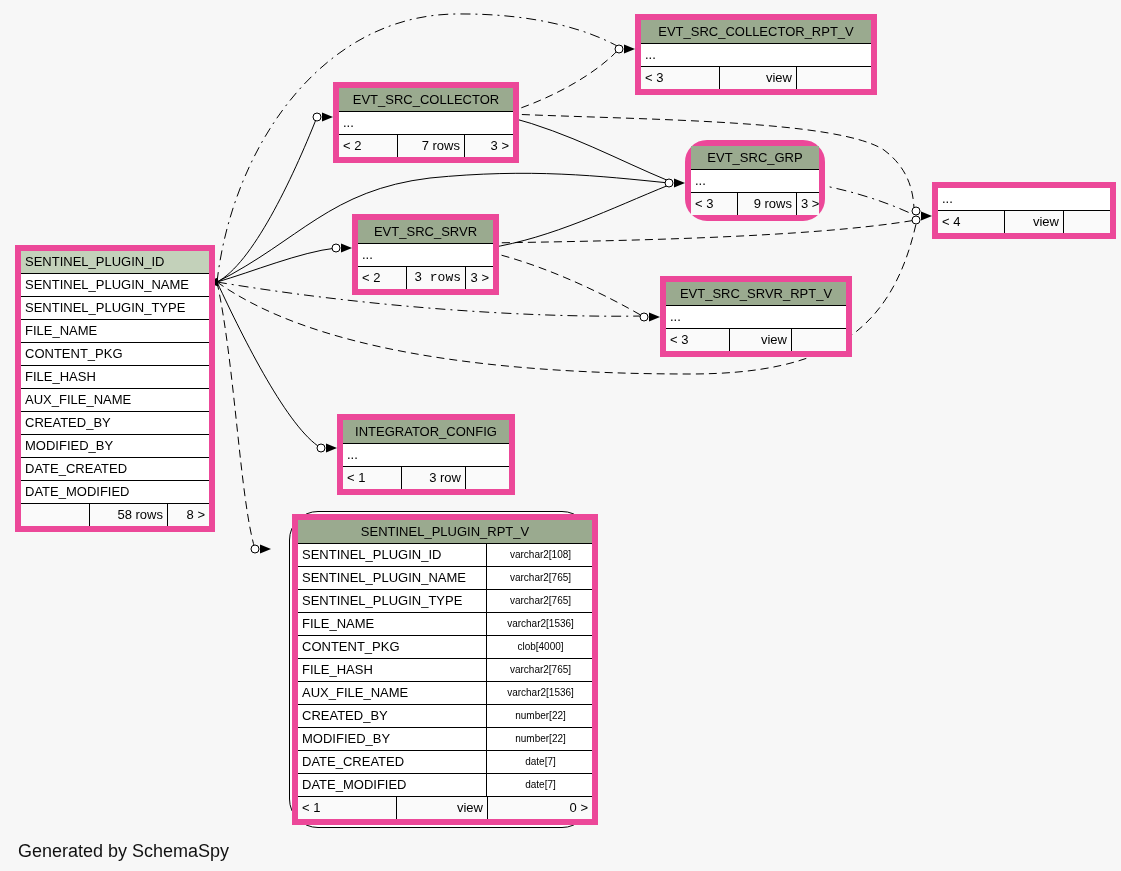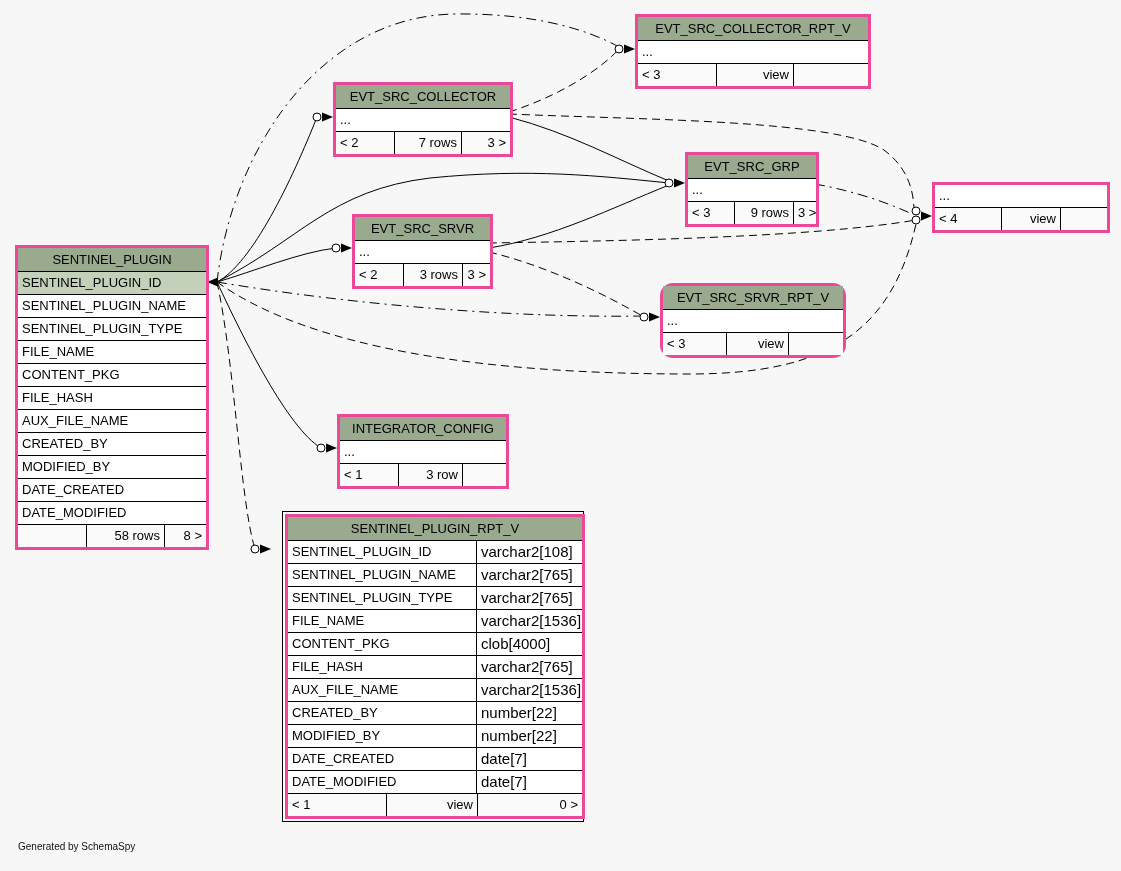--- a/index.html
+++ b/index.html
@@ -8,21 +8,21 @@
     background:#f7f7f7;
     font-family:"Liberation Sans","DejaVu Sans",sans-serif;
     color:#000;
   }
   #canvas { position:relative; width:1121px; height:871px; overflow:hidden; }
   #edges { position:absolute; left:0; top:0; z-index:1; pointer-events:none; }
 
   .tbl {
     position:absolute; z-index:2;
     background:#fff;
-    border:3px solid #ec4899;
+    border:6px solid #ec4899;
     font-size:13px;
     cursor:default;
   }
   .tbl .hdr {
     height:23px; line-height:23px;
     background:#9aaa8f;
     border-bottom:1px solid #000;
     text-align:center;
     padding:0 4px;
     white-space:nowrap; overflow:hidden;
@@ -35,38 +35,38 @@
     white-space:nowrap; overflow:hidden;
   }
   .tbl .row.pk { background:#c3d1ba; }
   .tbl .row.split { display:flex; padding:0; }
   .tbl .row.split .cname {
     flex:0 0 182px; padding:0 2px 0 4px;
     border-right:1px solid #000;
     overflow:hidden; white-space:nowrap;
   }
   .tbl .row.split .ctype {
-    flex:1 1 auto; padding:0 2px 0 4px; font-size:15px;
-    overflow:hidden; white-space:nowrap;
+    flex:1 1 auto; padding:0 2px 0 4px; font-size:10px;
+    overflow:hidden; white-space:nowrap;text-align:center;
   }
   .tbl .ftr { display:flex; height:22px; line-height:22px; background:#fafafa; }
   .tbl .ftr .fc { padding:0 4px; overflow:hidden; white-space:nowrap; }
   .tbl .ftr .fc + .fc { border-left:1px solid #000; }
   .al { text-align:left; } .ac { text-align:right; } .ar { text-align:right; }
 
   
   .tbl-outer {
     position:absolute; z-index:2;
     border:1px solid #000; background:#fff; padding:2px;
   }
   .tbl-outer .tbl { position:relative; left:0; top:0; }
 
   #credit {
     position:absolute; left:18px; top:841px; z-index:2;
-    font-size:10px; color:#111;
+    font-size:18px; color:#111;
   }
 </style>
 </head>
 <body>
 
 <div id="canvas">
 
   <svg id="edges" width="1121" height="871">
     <g stroke="#000" stroke-width="1" fill="none">
 
@@ -113,21 +113,20 @@
         <circle cx="619" cy="49" r="4"></circle>
         <circle cx="916" cy="211" r="4"></circle>
         <circle cx="916" cy="220" r="4"></circle>
         <circle cx="644" cy="317" r="4"></circle>
         <circle cx="255" cy="549" r="4"></circle>
       </g>
     </g>
   </svg>
 
   <div class="tbl" style="left:15px; top:245px; width:188px;">
-    <div class="hdr">SENTINEL_PLUGIN</div>
     <div class="row pk">SENTINEL_PLUGIN_ID</div>
     <div class="row">SENTINEL_PLUGIN_NAME</div>
     <div class="row">SENTINEL_PLUGIN_TYPE</div>
     <div class="row">FILE_NAME</div>
     <div class="row">CONTENT_PKG</div>
     <div class="row">FILE_HASH</div>
     <div class="row">AUX_FILE_NAME</div>
     <div class="row">CREATED_BY</div>
     <div class="row">MODIFIED_BY</div>
     <div class="row">DATE_CREATED</div>
@@ -152,21 +151,21 @@
   <div class="tbl" style="left:333px; top:82px; width:174px;">
     <div class="hdr">EVT_SRC_COLLECTOR</div>
     <div class="row">...</div>
     <div class="ftr">
       <div class="fc al" style="flex:0 0 50px;">&lt; 2</div>
       <div class="fc ac" style="flex:0 0 58px;">7 rows</div>
       <div class="fc ar" style="flex:1 1 auto;">3 &gt;</div>
     </div>
   </div>
 
-  <div class="tbl" style="left:685px; top:152px; width:128px;">
+  <div class="tbl" style="left:685px; top:140px; width:128px;border-radius:22px;">
     <div class="hdr">EVT_SRC_GRP</div>
     <div class="row">...</div>
     <div class="ftr">
       <div class="fc al" style="flex:0 0 38px;">&lt; 3</div>
       <div class="fc ac" style="flex:0 0 50px;">9 rows</div>
       <div class="fc ar" style="flex:1 1 auto;">3 &gt;</div>
     </div>
   </div>
 
   <div class="tbl" style="left:932px; top:182px; width:172px;">
@@ -176,46 +175,46 @@
       <div class="fc ar" style="flex:0 0 50px;">view</div>
       <div class="fc ar" style="flex:1 1 auto;"></div>
     </div>
   </div>
 
   <div class="tbl" style="left:352px; top:214px; width:135px;">
     <div class="hdr">EVT_SRC_SRVR</div>
     <div class="row">...</div>
     <div class="ftr">
       <div class="fc al" style="flex:0 0 40px;">&lt; 2</div>
-      <div class="fc ac" style="flex:0 0 50px;">3 rows</div>
+      <div class="fc ac" style="flex:0 0 50px;font-family:Liberation Mono, monospace;">3 rows</div>
       <div class="fc ar" style="flex:1 1 auto;">3 &gt;</div>
     </div>
   </div>
 
-  <div class="tbl" style="left:660px; top:283px; width:180px;border-radius:13px;">
+  <div class="tbl" style="left:660px; top:276px; width:180px;">
     <div class="hdr">EVT_SRC_SRVR_RPT_V</div>
     <div class="row">...</div>
     <div class="ftr">
       <div class="fc al" style="flex:0 0 55px;">&lt; 3</div>
       <div class="fc ar" style="flex:0 0 53px;">view</div>
       <div class="fc ar" style="flex:1 1 auto;"></div>
     </div>
   </div>
 
   <div class="tbl" style="left:337px; top:414px; width:166px;">
     <div class="hdr">INTEGRATOR_CONFIG</div>
     <div class="row">...</div>
     <div class="ftr">
       <div class="fc al" style="flex:0 0 50px;">&lt; 1</div>
       <div class="fc ac" style="flex:0 0 55px;">3 row</div>
       <div class="fc ar" style="flex:1 1 auto;"></div>
     </div>
   </div>
 
-  <div class="tbl-outer" style="left:282px; top:511px; width:296px;">
+  <div class="tbl-outer" style="left:289px; top:511px; width:296px;border-radius:29px;">
     <div class="tbl" style="width:294px;">
       <div class="hdr">SENTINEL_PLUGIN_RPT_V</div>
 
       <div class="row split">
         <div class="cname">SENTINEL_PLUGIN_ID</div>
         <div class="ctype">varchar2[108]</div>
       </div>
       <div class="row split">
         <div class="cname">SENTINEL_PLUGIN_NAME</div>
         <div class="ctype">varchar2[765]</div>

